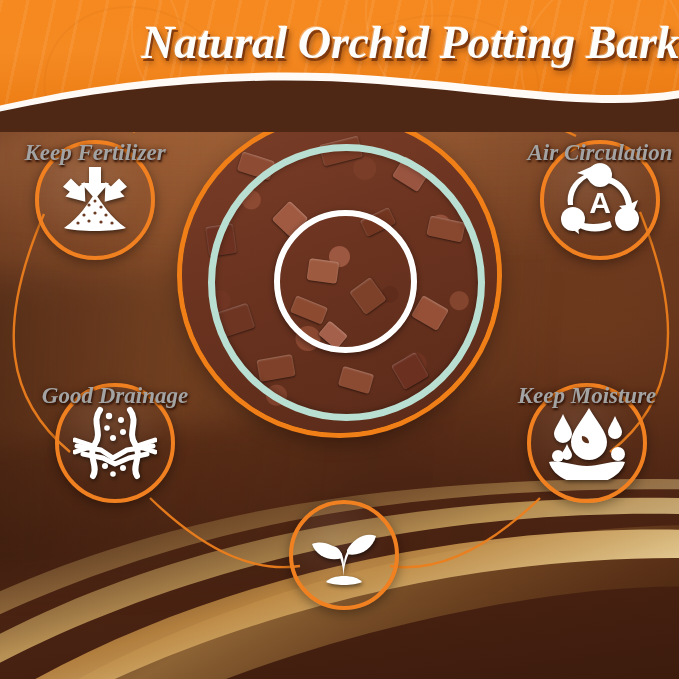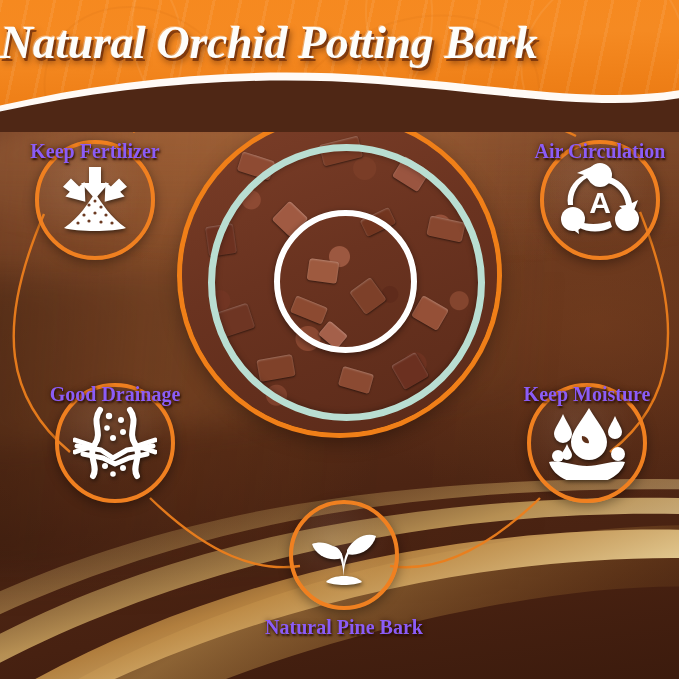--- a/index.html
+++ b/index.html
@@ -39,21 +39,21 @@
   .hdr-tex .s2{left:130px;top:-110px;width:300px;height:260px;transform:rotate(-12deg);}
   .hdr-tex .s3{left:360px;top:-90px;width:330px;height:250px;transform:rotate(22deg);}
   .hdr-tex .s4{left:520px;top:-40px;width:250px;height:200px;transform:rotate(-8deg);}
   .hdr-tex .s5{left:40px;top:10px;width:200px;height:170px;transform:rotate(30deg);
     border-color:rgba(190,95,15,.22);}
   .hdr-tex .s6{left:280px;top:20px;width:260px;height:180px;transform:rotate(-20deg);
     border-color:rgba(190,95,15,.20);}
   .hdr-streak{position:absolute;inset:0;
     background:repeating-linear-gradient(102deg,rgba(255,255,255,.07) 0 3px,rgba(0,0,0,0) 3px 26px);}
 
-  .title{position:absolute;left:0;right:0;top:14px;text-align:left;
+  .title{position:absolute;left:0;right:0;top:14px;text-align:right;
     font-family:"Liberation Serif",serif;
     font-weight:bold;font-style:italic;font-size:46px;line-height:58px;
     color:#fdfdfb;letter-spacing:-.4px;white-space:nowrap;
     text-shadow:
       2px 3px 0 rgba(110,45,10,.78),
       3px 5px 6px rgba(70,25,5,.55),
       -1px -1px 0 rgba(255,255,255,.35);}
 
   
   .wave{position:absolute;left:-2px;top:62px;width:683px;height:70px;pointer-events:none;}
@@ -92,22 +92,22 @@
   
   .node{position:absolute;width:120px;height:120px;}
   .node .disc{position:absolute;inset:0;border-radius:50%;
     border:4px solid #f08020;
     background:radial-gradient(circle at 38% 32%,rgba(255,255,255,.08),rgba(0,0,0,0) 62%);
     box-shadow:0 3px 12px rgba(0,0,0,.38);}
   .node svg{position:absolute;left:50%;top:50%;transform:translate(-50%,-50%);
     filter:drop-shadow(1px 2px 2px rgba(0,0,0,.55));}
   .node .cap{position:absolute;left:50%;transform:translateX(-50%);
     white-space:nowrap;font-family:"Liberation Serif",serif;font-weight:bold;
-    font-size:20px;color:#8b5cf6;
-    text-shadow:1px 2px 2px rgba(40,14,3,.85), 0 0 5px rgba(40,14,3,.6);}
+    font-size:23px;color:#a3a3a3;
+    text-shadow:1px 2px 2px rgba(40,14,3,.85), 0 0 5px rgba(40,14,3,.6);font-style:italic;}
 
   
   #n-fert{left:35px;top:140px;}
   #n-air {left:540px;top:140px;}
   #n-drain{left:55px;top:383px;}
   #n-moist{left:527px;top:383px;}
   #n-bark{left:289px;top:500px;width:110px;height:110px;}
   #n-bark .cap{top:116px;}
 </style>
 </head>
@@ -290,16 +290,15 @@
     <div class="disc"></div>
     <svg width="76" height="66" viewBox="0 0 76 66">
       <g fill="#ffffff">
         <path d="M38,54 C36,40 34,30 26,24 C34,24 38,34 38,44 Z"></path>
         <path d="M38,48 C40,36 44,26 52,20 C46,22 38,30 38,42 Z"></path>
         <path d="M36,32 C28,22 16,18 6,22 C10,34 24,40 36,36 Z"></path>
         <path d="M41,28 C48,16 60,10 70,14 C67,27 53,35 41,32 Z"></path>
         <path d="M20,60 C26,52 50,52 56,60 C48,64 28,64 20,60 Z"></path>
       </g>
     </svg>
-    <div class="cap">Natural Pine Bark</div>
   </div>
 
 </div>
 
 </body></html>

